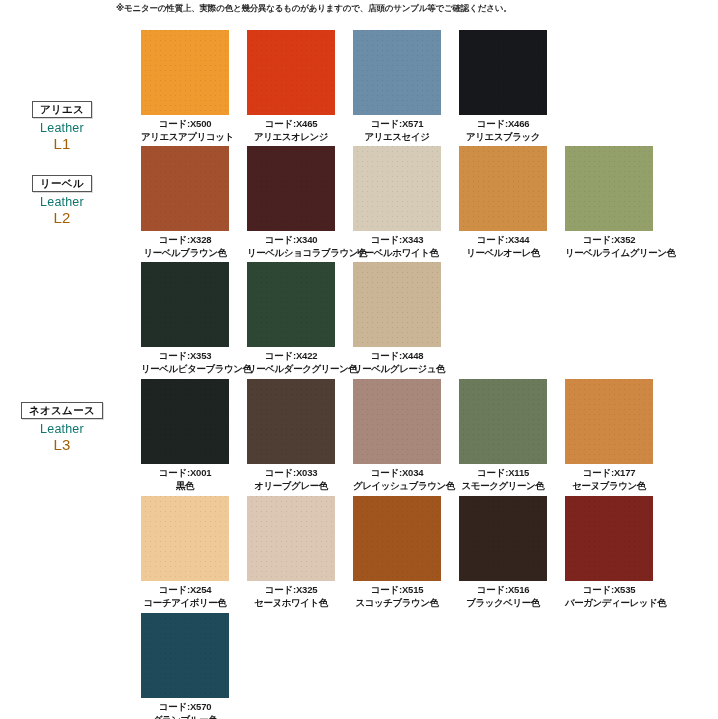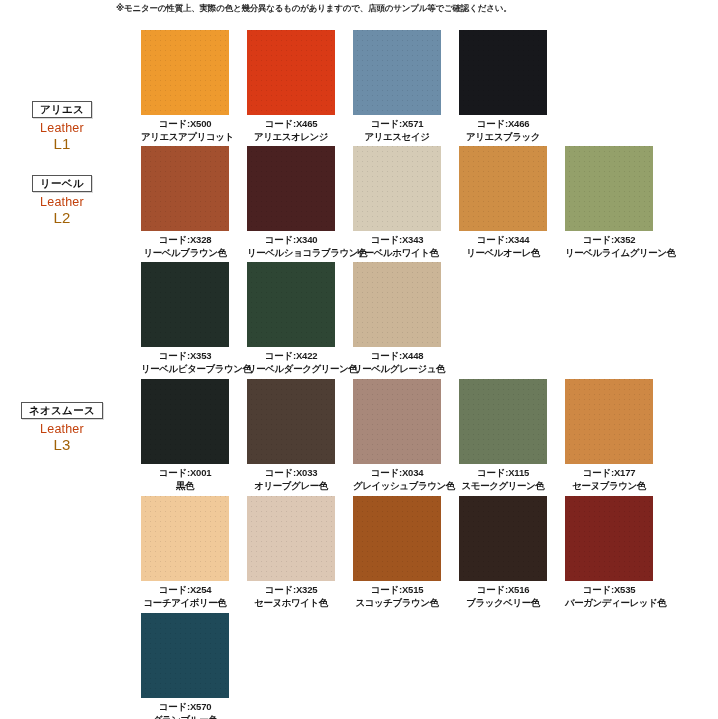--- a/index.html
+++ b/index.html
@@ -54,21 +54,21 @@
     letter-spacing: 0.3px;
     color: #111;
     background: #fff;
     box-shadow: 1px 1px 0 #d9d9d9;
   }
   .series-name {
     font-size: 12.5px;
     line-height: 15px;
     margin-top: 3px;
     letter-spacing: 0.2px;
-    color: #c2410c;
+    color: #0f766e;
   }
   .series-code {
     font-size: 15px;
     line-height: 15px;
     letter-spacing: 0.2px;
     color: #a16207;
   }
 
   
   .row {

